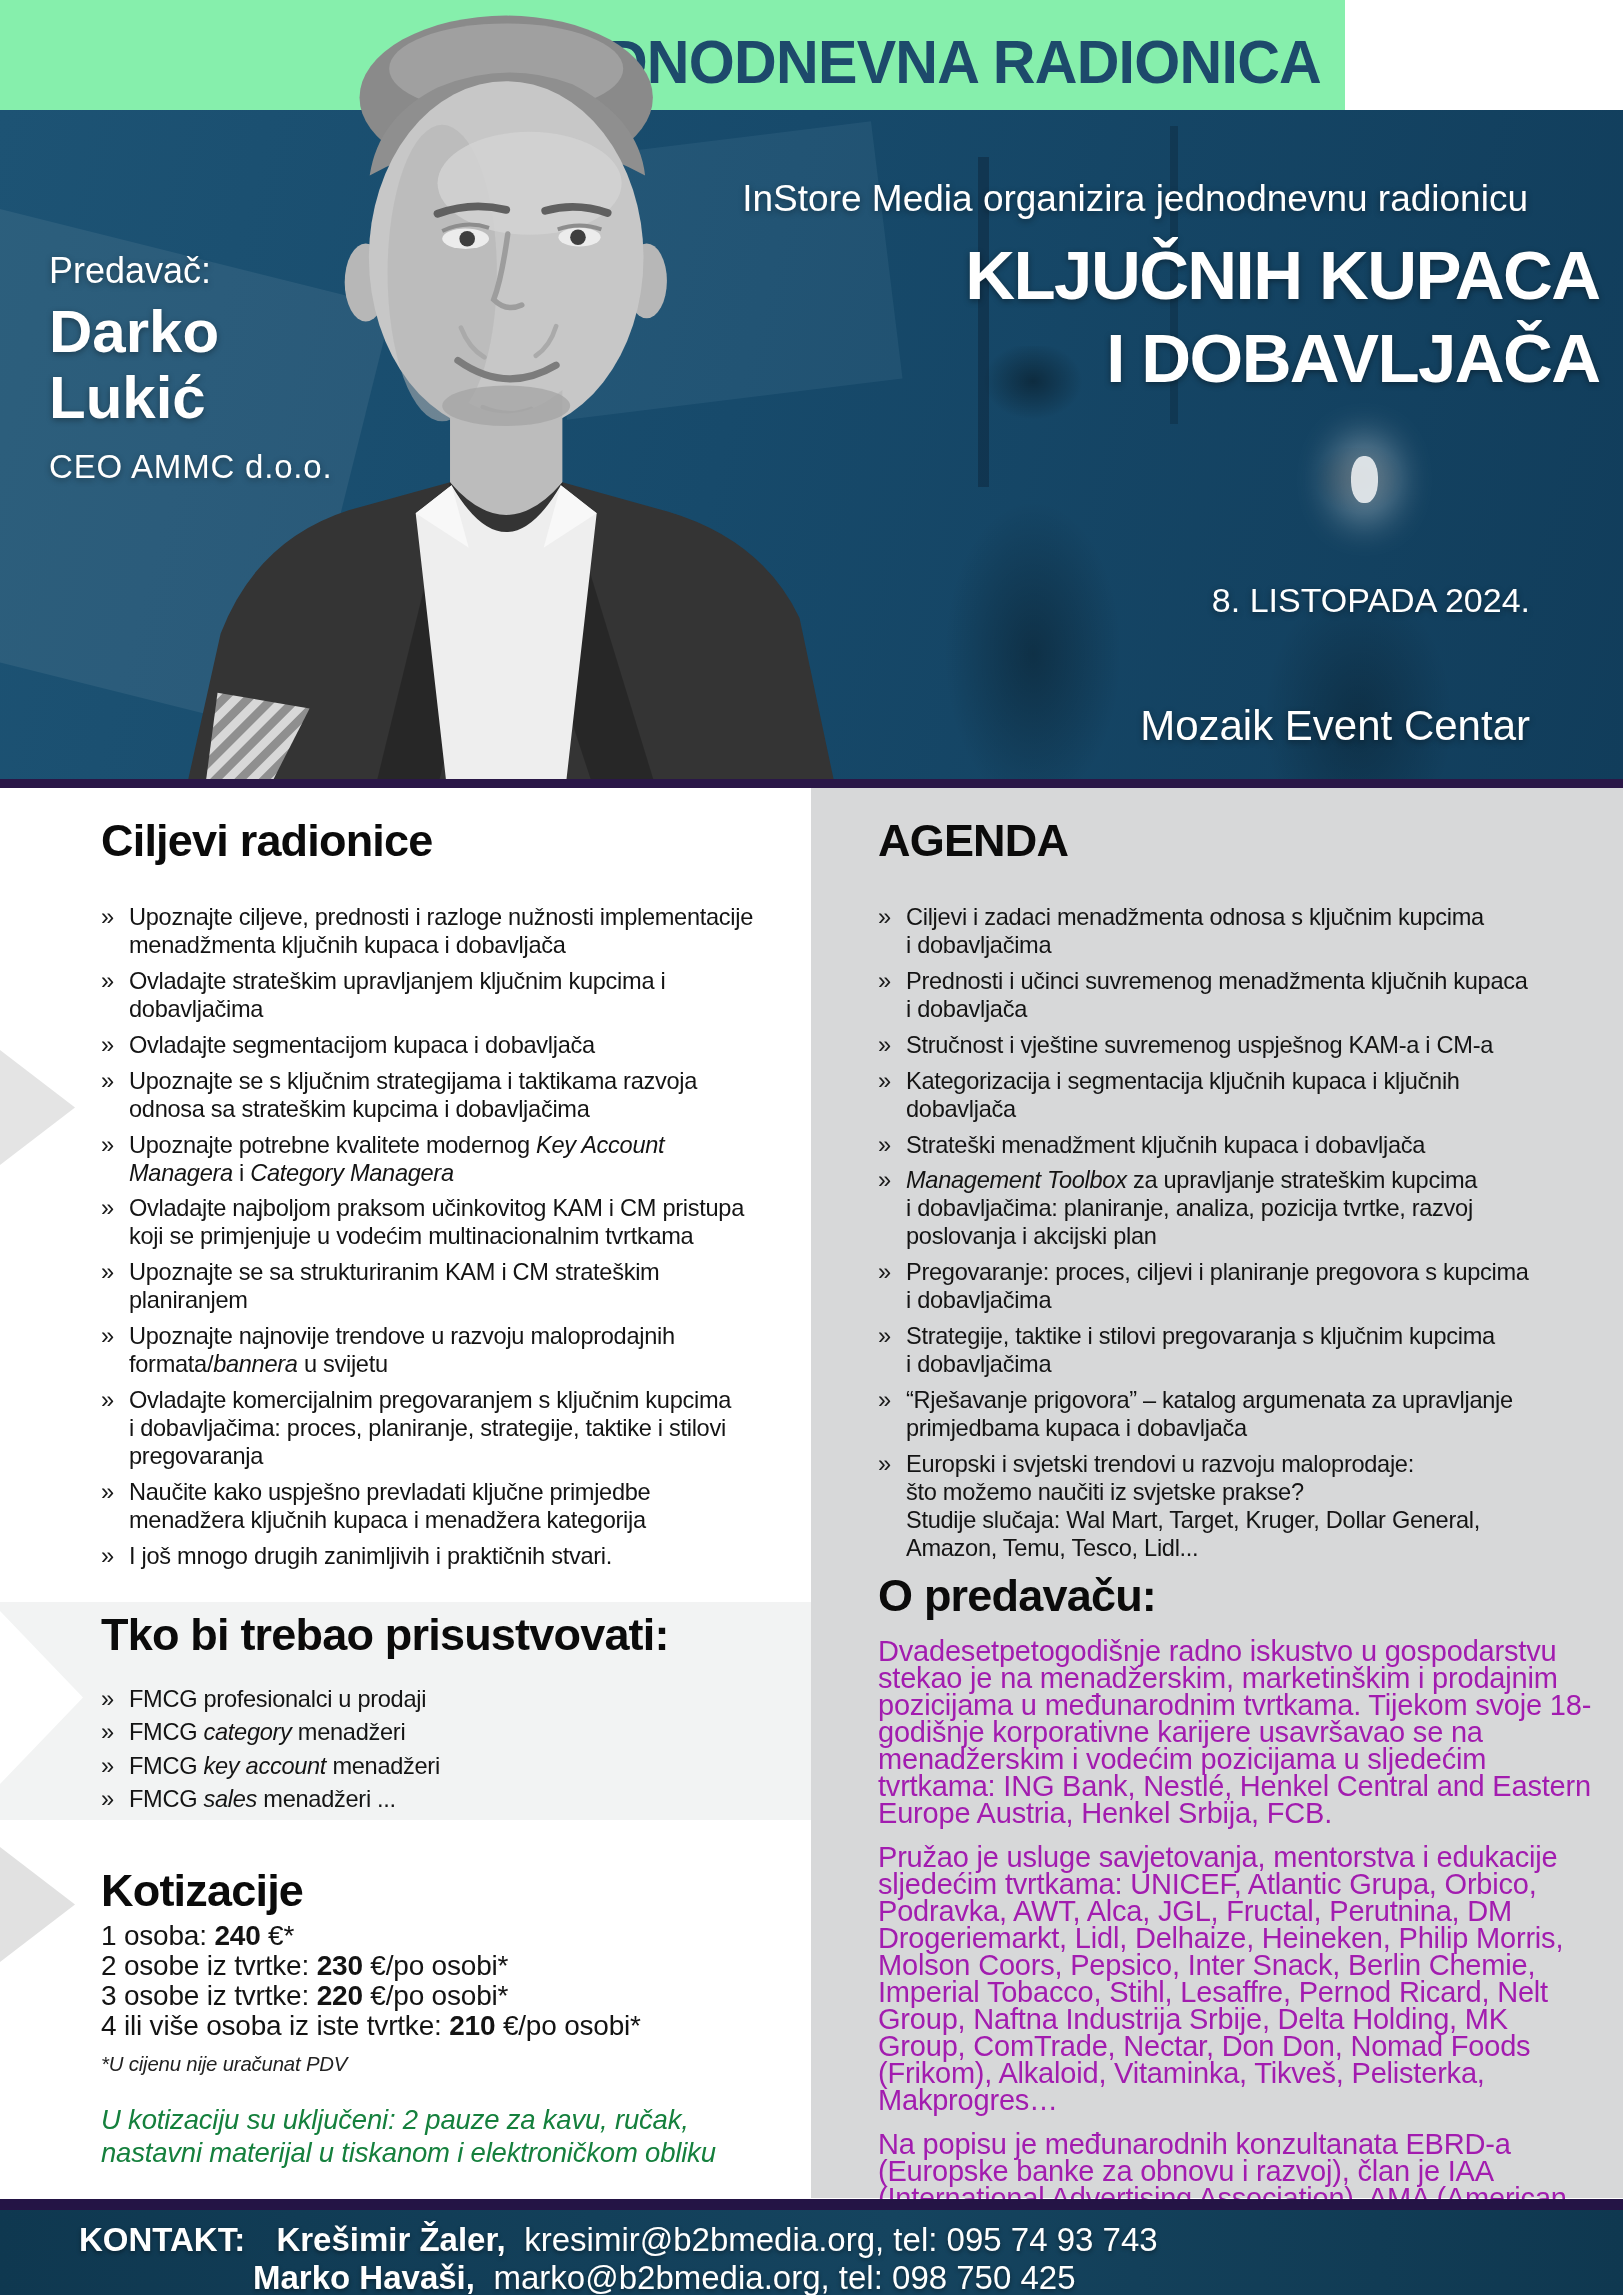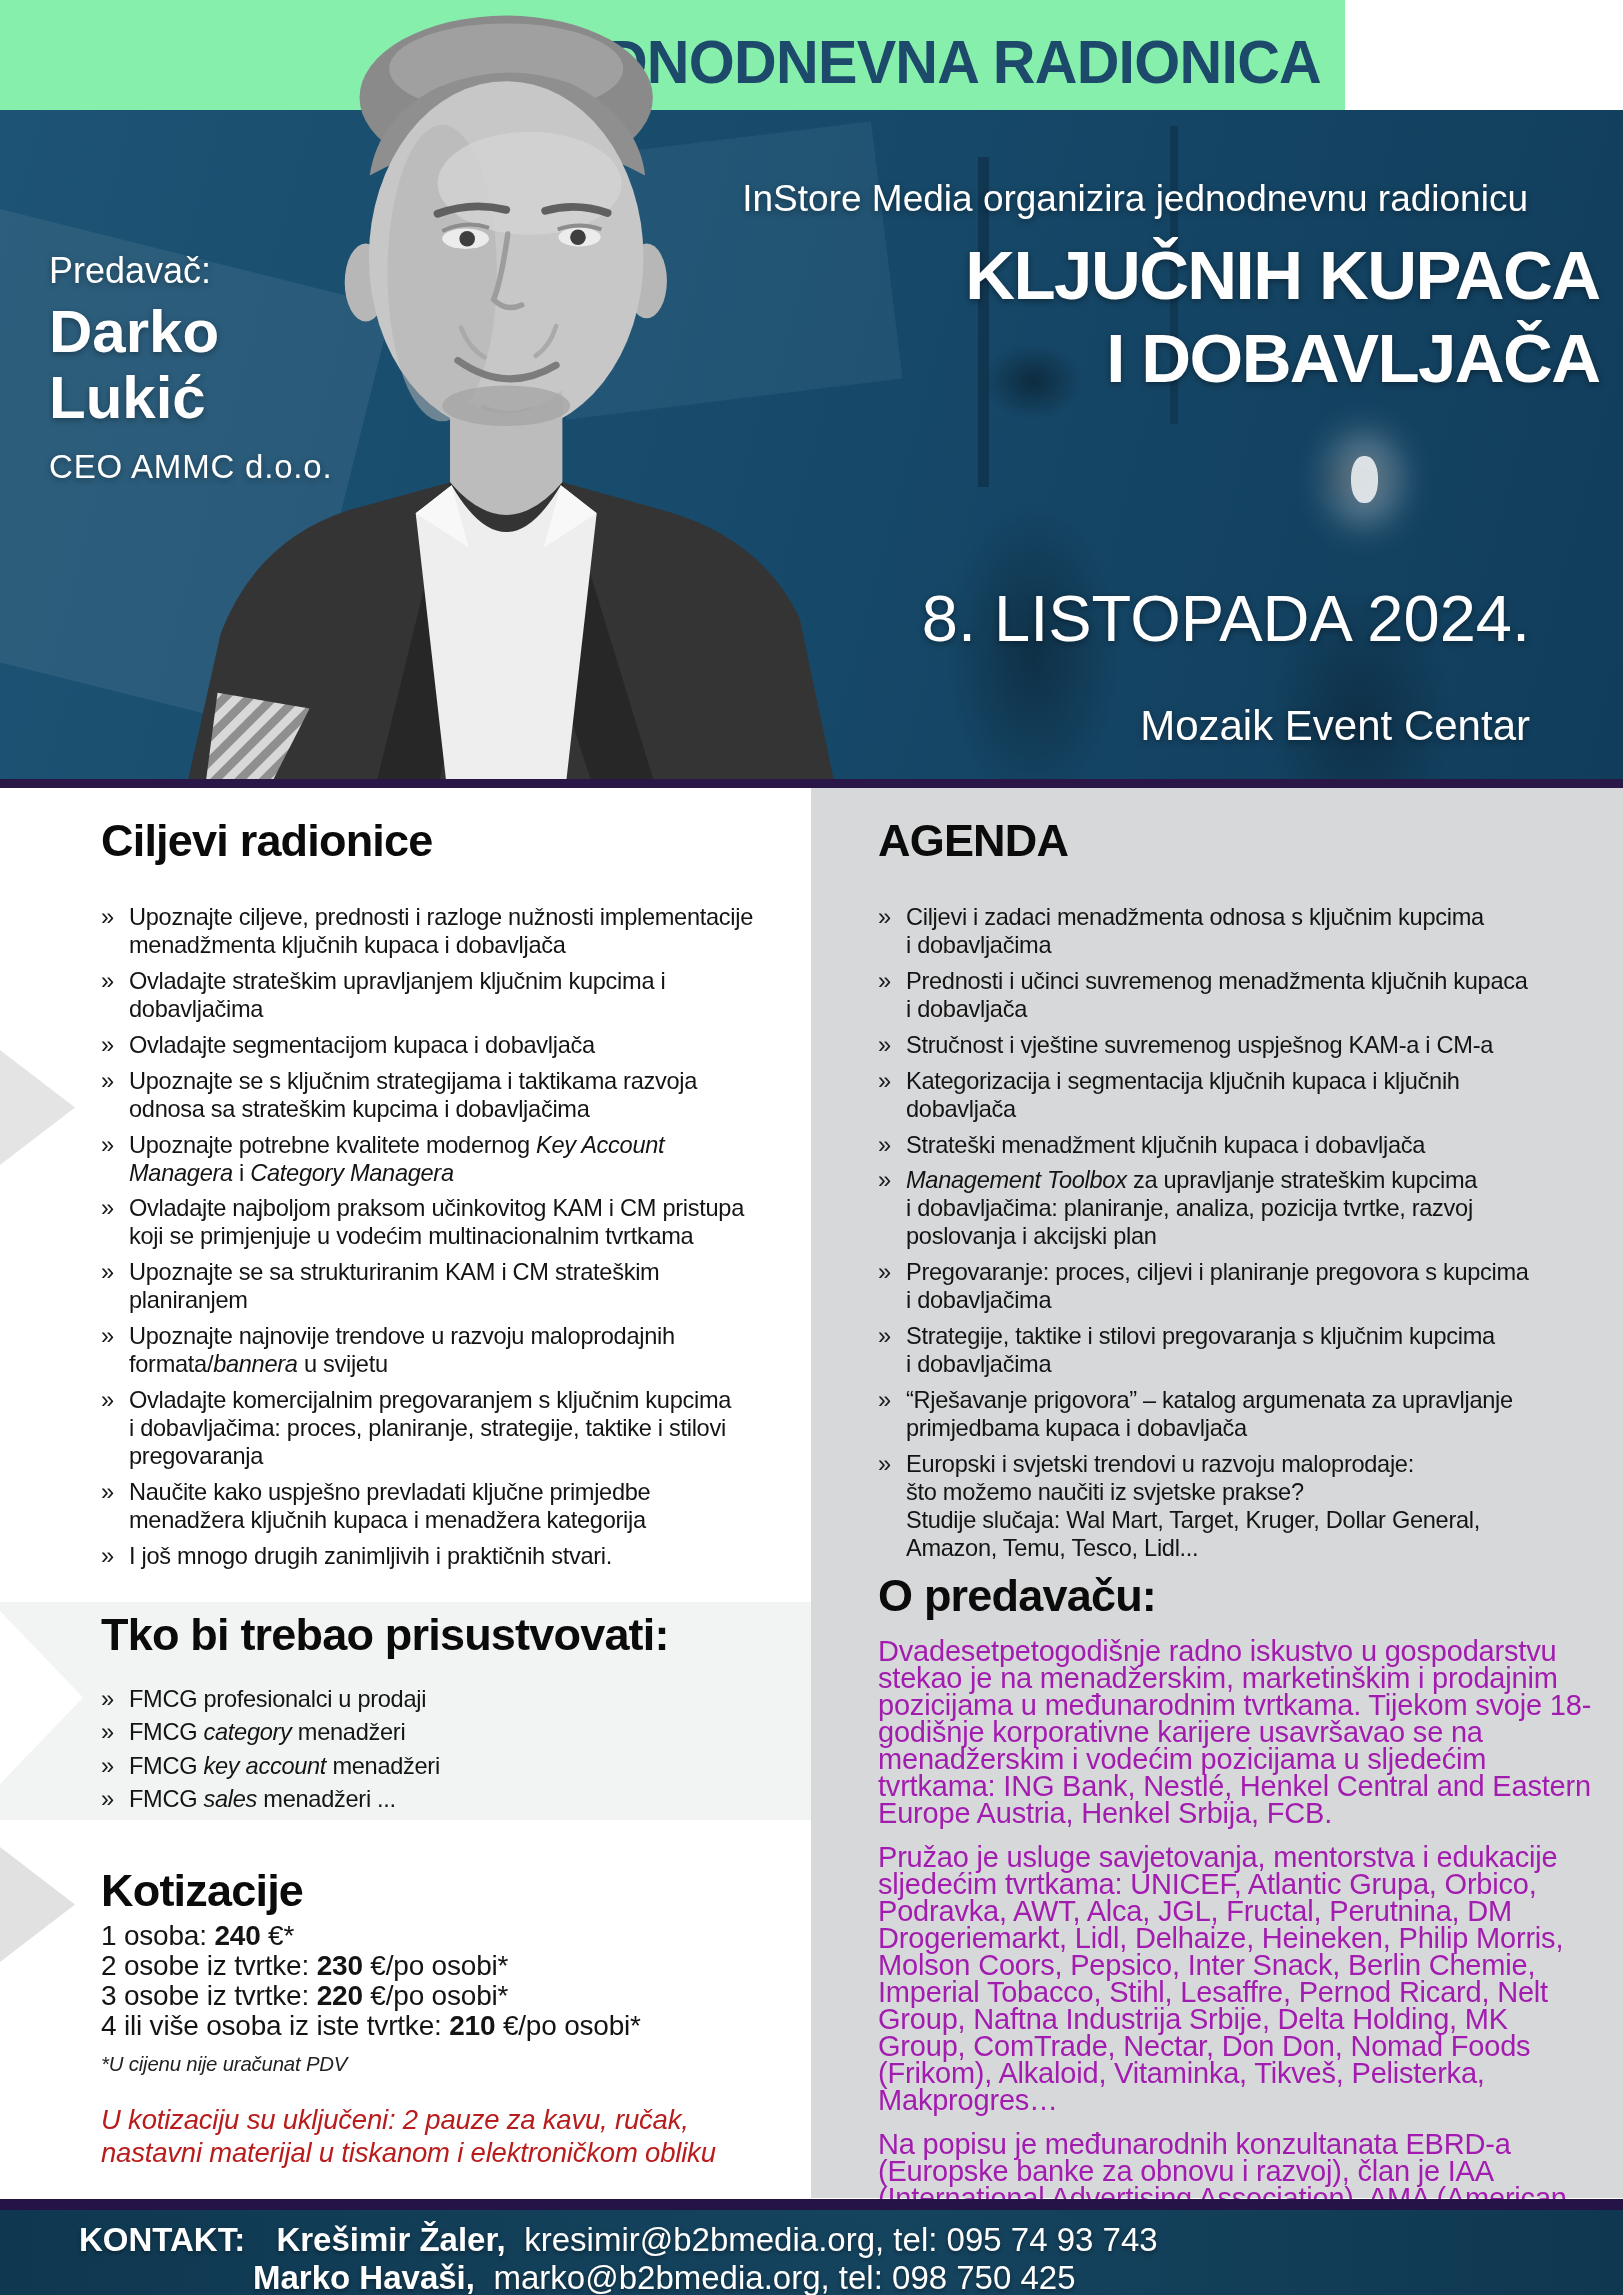--- a/index.html
+++ b/index.html
@@ -27,21 +27,21 @@
   .sh-glow{left:1351px;top:346px;width:27px;height:47px;background:rgba(255,255,255,.85);border-radius:45%;
            box-shadow:0 0 36px 20.4px rgba(255,255,255,.35);}
   .hero-left{position:absolute;left:49px;z-index:3;color:#fff;text-shadow:0 1.6px 6.3px rgba(0,0,0,.35);}
   .speaker-intro{top:140px;font-size:36px;font-weight:400;}
   .speaker-first{top:187px;font-size:60px;font-weight:700;}
   .speaker-last{top:253px;font-size:60px;font-weight:700;}
   .speaker-title{top:338px;font-size:33px;letter-spacing:0.8px;font-weight:400;}
   .hero-right{position:absolute;z-index:3;color:#fff;text-align:right;text-shadow:0 1.6px 6.3px rgba(0,0,0,.4);}
   .kicker{right:95px;top:68px;font-size:37px;font-weight:400;}
   .big-title{right:23.6px;top:124px;font-size:69px;font-weight:700;line-height:83px;letter-spacing:-1.6px;}
-  .date{right:93px;top:471px;font-size:65px;font-weight:500;}
+  .date{right:93px;top:471px;font-size:34px;font-weight:500;}
   .venue{right:93px;top:592px;font-size:42px;font-weight:400;}
   
   .photo{position:absolute;left:137px;top:0;width:754px;height:788px;z-index:2;}
   
   .divider{position:absolute;left:0;top:779px;width:1623px;height:9.4px;background:#2a1747;z-index:6;}
   
   .content{position:absolute;left:0;top:788px;width:1623px;height:1613px;background:#fff;z-index:5;}
   .col-right-bg{position:absolute;left:811px;top:0;width:812px;height:1410px;background:#d7d8d9;}
   .band{position:absolute;left:0;top:814px;width:811px;height:218px;background:#f2f3f3;}
   .chv{position:absolute;clip-path:polygon(0 0,100% 50%,0 100%);}
@@ -59,21 +59,21 @@
   .audience .list{margin-top:23.6px;gap:5.5px;}
   .li{display:flex;align-items:flex-start;}
   .mk{width:28px;flex:0 0 28px;font-size:23.6px;line-height:28px;color:#1a1a1a;}
   .tx{font-size:23.6px;line-height:28px;letter-spacing:-0.3px;white-space:pre-line;color:#141414;}
   .it{font-style:italic;}
   .bd{font-weight:700;}
   .price-list{margin-top:5px;display:flex;flex-direction:column;gap:2px;}
   .price-list .tx{font-size:28px;line-height:28px;letter-spacing:-0.2px;}
   .price-note{margin-top:12.6px;font-size:20.4px;font-style:italic;letter-spacing:-0.2px;color:#222;}
   .includes{margin-top:27px;font-size:27.5px;font-style:italic;line-height:33px;letter-spacing:-0.2px;
-            white-space:pre-line;color:#b91c1c;}
+            white-space:pre-line;color:#15803d;}
   .paras{margin-top:15.7px;}
   .paras p{margin:0 0 17.3px 0;font-size:29px;line-height:27px;letter-spacing:-0.2px;color:#a21caf;}
   
   .footer{position:absolute;left:0;top:2199px;width:1623px;height:97px;background:
           linear-gradient(90deg,#0f3850,#15445f 55%,#0f3850);border-top:11px solid #241445;
           box-sizing:border-box;z-index:7;color:#fff;}
   .f-line{position:absolute;font-size:33px;white-space:nowrap;text-shadow:0 1.6px 4.7px rgba(0,0,0,.4);text-align:right;}
   .f1{left:79px;top:11px;}
   .f2{left:253px;top:49px;}
   .f-label{font-weight:700;margin-right:22px;}

